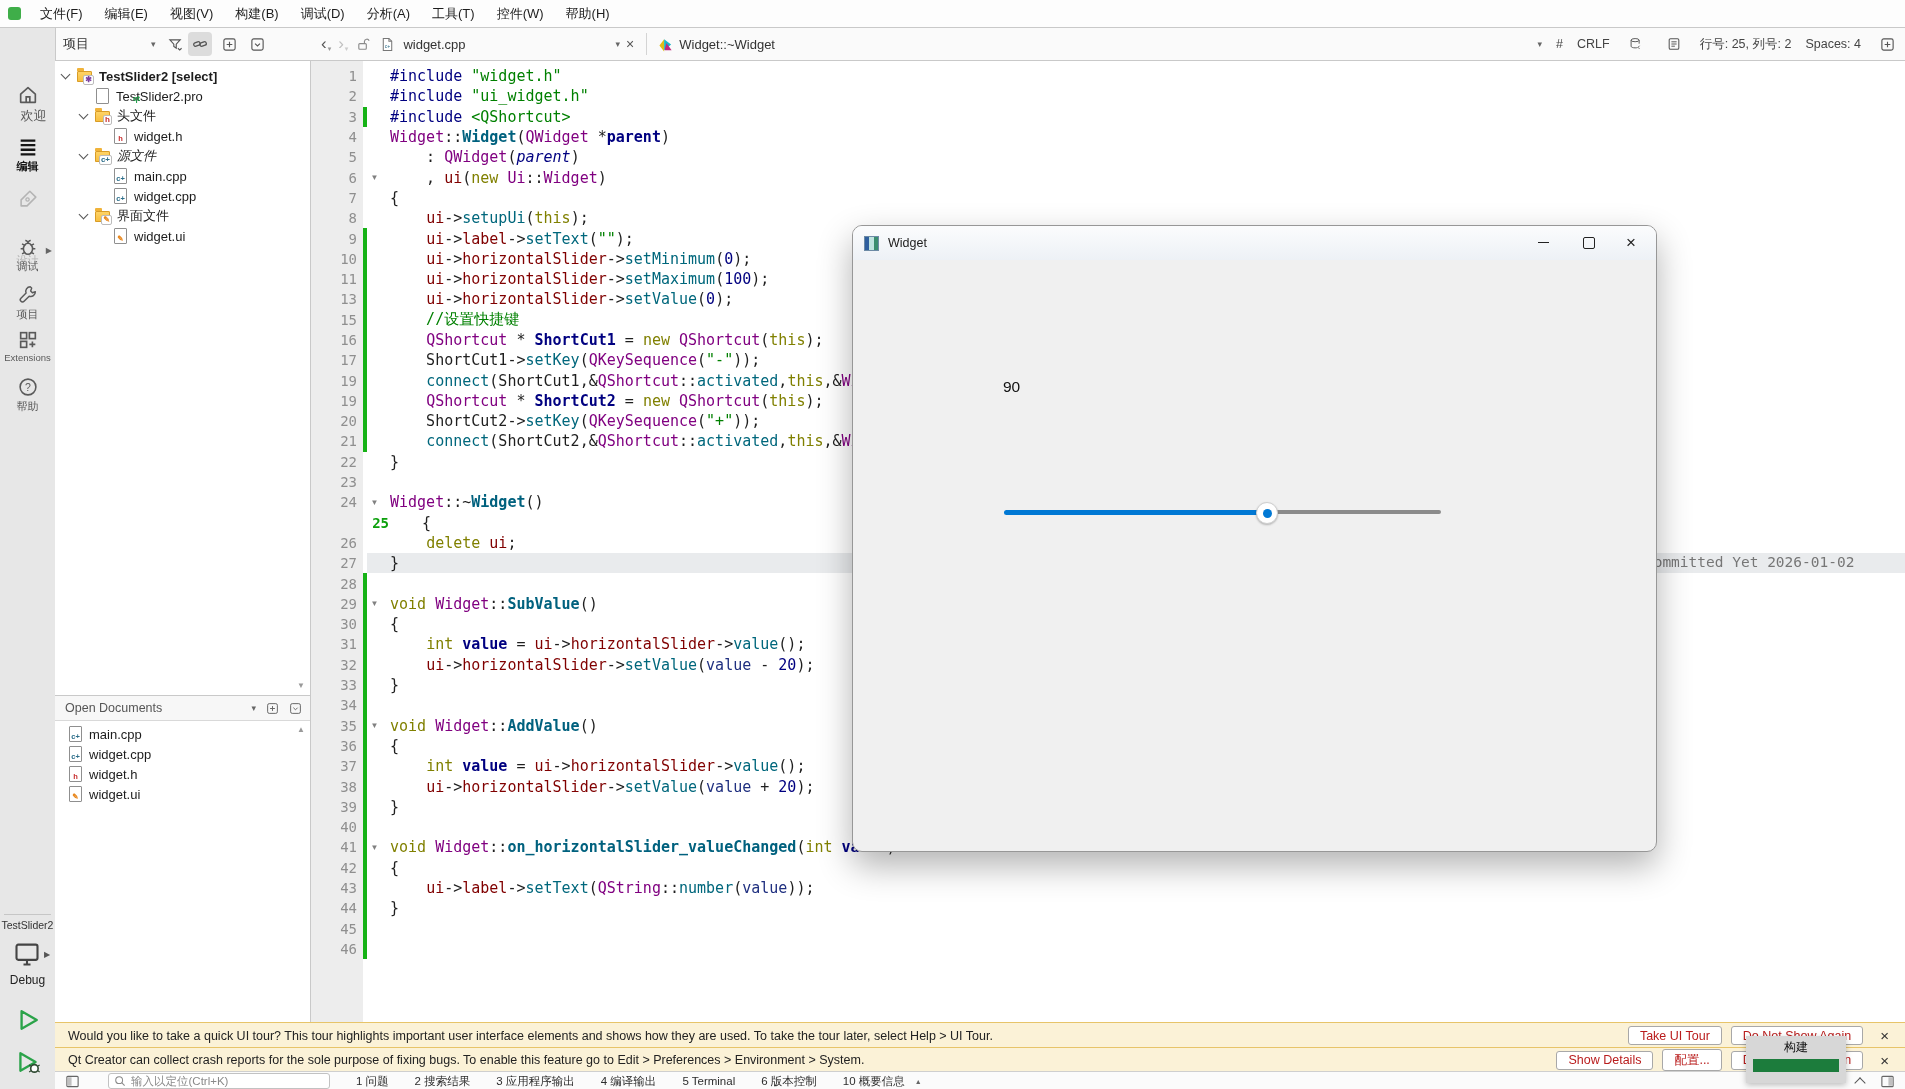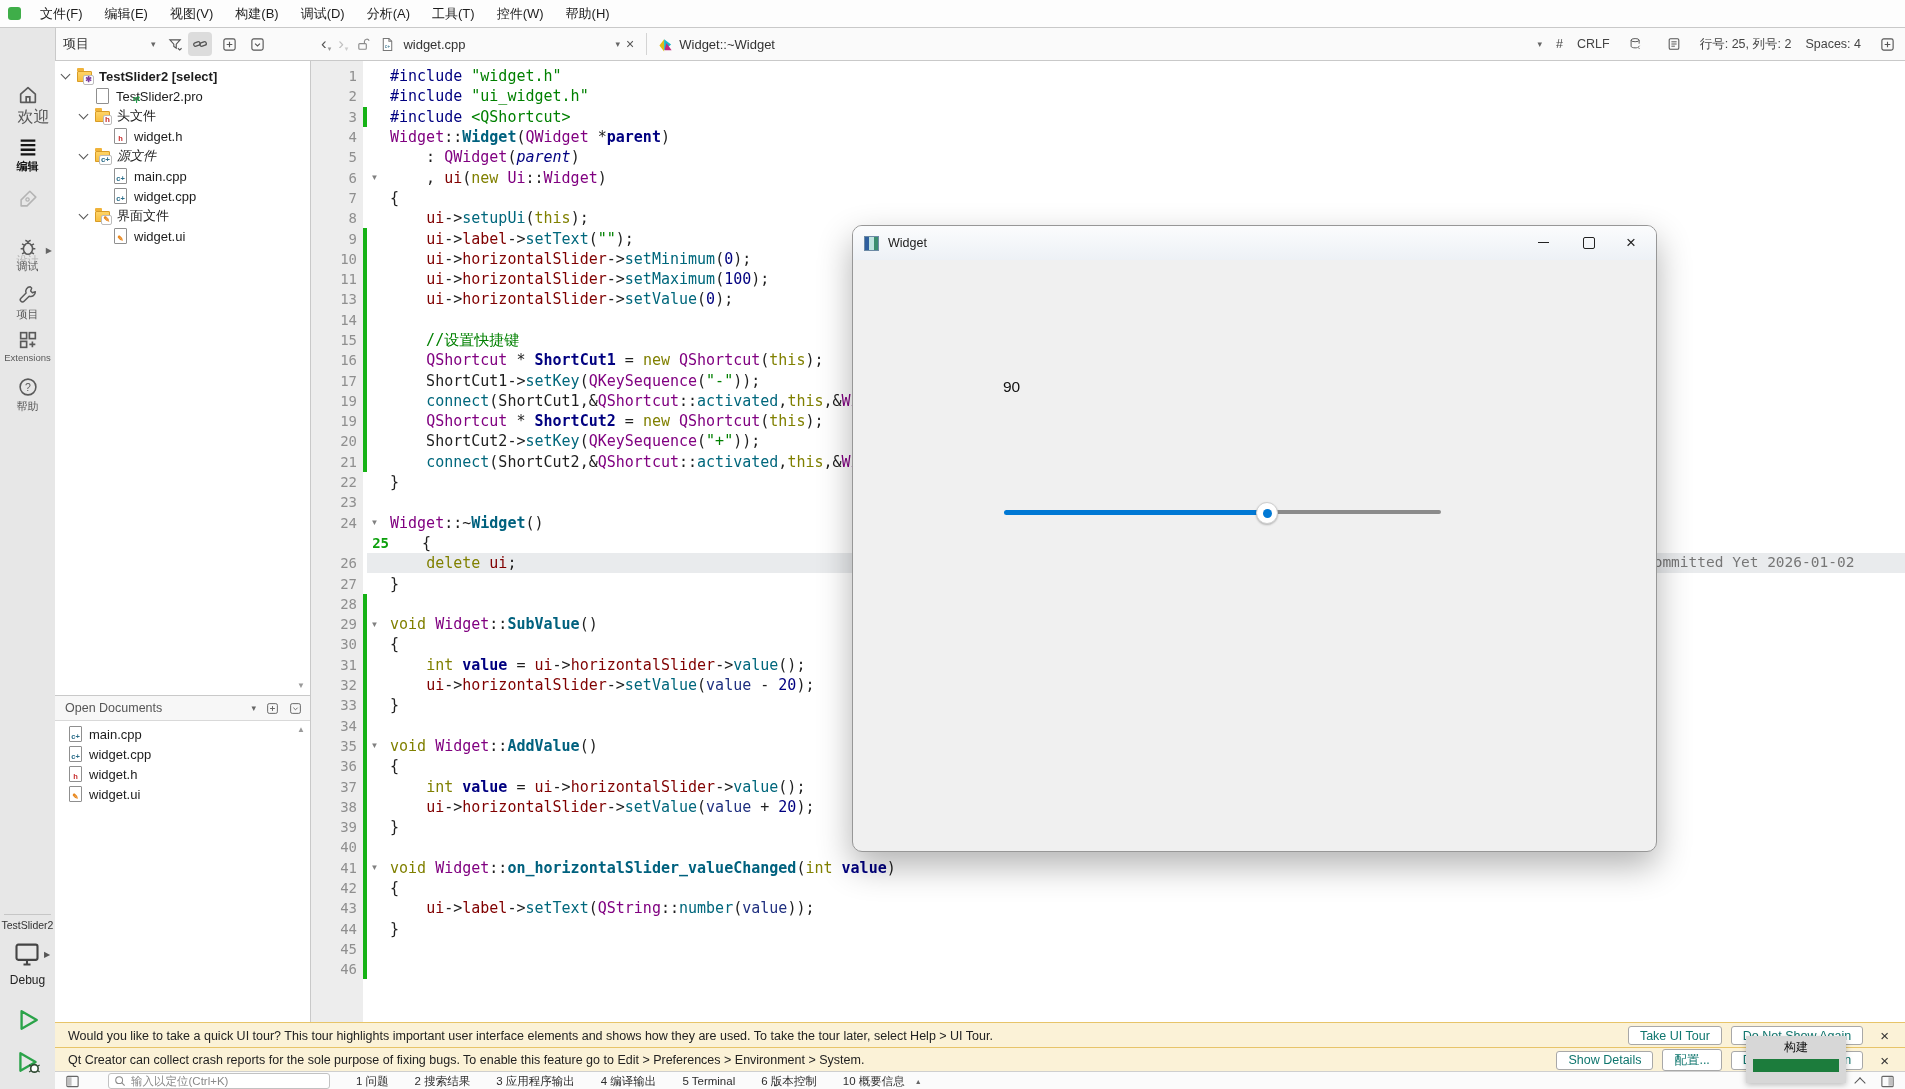--- a/index.html
+++ b/index.html
@@ -90,21 +90,21 @@
   .slider-track-fill{position:absolute;height:5px;border-radius:3px;}
   .slider-track-rest{position:absolute;height:4px;border-radius:2px;background:#8b8b8b;}
   .slider-handle{position:absolute;width:20px;height:20px;border-radius:50%;background:#fff;
                  border:1px solid #cfcfcf;box-shadow:0 1px 2px rgba(0,0,0,.25);}
   .slider-handle::after{content:"";position:absolute;left:5.5px;top:5.5px;width:9px;height:9px;border-radius:50%;background:#0078d4;}
   
   .notif{position:absolute;left:55px;width:1850px;background:#fbf2d7;border-top:1px solid #e7c469;
          display:flex;align-items:center;font-size:12.5px;color:#222;z-index:8;}
   .notif .ntext{padding-left:13px;white-space:nowrap;overflow:hidden;}
   .notif .nbtns{margin-left:auto;display:flex;align-items:center;gap:9px;padding-right:8px;}
-  .nbtn{background:#fff;border:1px solid #a8a8a8;border-radius:3px;padding:1.5px 11px;font-size:12.5px;color:#0f766e;white-space:nowrap;}
+  .nbtn{background:#fff;border:1px solid #a8a8a8;border-radius:3px;padding:1.5px 11px;font-size:12.5px;color:#b91c1c;white-space:nowrap;}
   .nclose{font-size:15px;color:#333;padding:0 8px;}
   .build-popup{position:absolute;left:1746px;top:1036px;width:100px;height:47px;background:#d7d7d7;
                box-shadow:0 2px 6px rgba(0,0,0,.25);z-index:30;text-align:center;}
   .build-popup .blabel{font-size:12px;color:#111;margin-top:3px;}
   .build-popup .bbar{position:absolute;left:7px;top:23px;width:86px;height:13px;background:#c3c3c3;}
   .build-popup .bfill{height:13px;background:#1c7c3c;}
   
   .statusbar{position:absolute;left:55px;top:1071px;width:1850px;height:18px;background:#fbfbfb;
              border-top:1px solid #cfcfcf;display:flex;align-items:center;font-size:11.5px;color:#333;z-index:9;}
   .locator{display:flex;align-items:center;gap:5px;background:#fff;border:1px solid #c2c2c2;border-radius:3px;
@@ -225,21 +225,21 @@
     </div>
   </div>
 
   <div class="modebar">
     <div id="modes">
         <div class="mode" style="top: 56px;">
           <span class="micon"><svg width="22" height="22" viewBox="0 0 24 24">
               <path d="M4 11 L12 4 L20 11 V20 H4 Z" fill="none" stroke="currentColor" stroke-width="1.8" stroke-linejoin="round"></path>
               <path d="M10 20 v-6 h4 v6" fill="none" stroke="currentColor" stroke-width="1.8"></path>
             </svg></span>
-          <span class="mlabel" style="font-size: 16px; padding-left: 12px;">欢迎</span>
+          <span class="mlabel" style="font-size: 13px; padding-left: 12px;">欢迎</span>
         </div>
         <div class="mode active" style="top: 108px;">
           <span class="micon"><svg width="22" height="22" viewBox="0 0 24 24">
               <path d="M4 5h16M4 10h16M4 15h16M4 20h16" stroke="currentColor" stroke-width="2.6" fill="none"></path>
             </svg></span>
           <span class="mlabel" style="font-size: 11px;">编辑</span>
         </div>
         <div class="mode disabled" style="top: 160px;">
           <span class="micon"><svg width="22" height="22" viewBox="0 0 24 24">
               <path d="M14 3.5l6.5 6.5-9.5 9.5H4.5V13z" fill="none" stroke="currentColor" stroke-width="1.7" stroke-linejoin="round"></path>
@@ -496,26 +496,20 @@
           <span class="ln">11</span>
           <span class="gbar on"></span>
           <span class="fold"></span>
           <span class="src"><span class="sg-p">    </span><span class="sg-m">ui</span><span class="sg-p">-&gt;</span><span class="sg-m">horizontalSlider</span><span class="sg-p">-&gt;</span><span class="sg-f">setMaximum</span><span class="sg-p">(</span><span class="sg-n">100</span><span class="sg-p">);</span></span>
         </div>
         <div class="crow">
           <span class="ln">13</span>
           <span class="gbar on"></span>
           <span class="fold"></span>
           <span class="src"><span class="sg-p">    </span><span class="sg-m">ui</span><span class="sg-p">-&gt;</span><span class="sg-m">horizontalSlider</span><span class="sg-p">-&gt;</span><span class="sg-f">setValue</span><span class="sg-p">(</span><span class="sg-n">0</span><span class="sg-p">);</span></span>
-        </div>
-        <div class="crow">
-          <span class="ln">14</span>
-          <span class="gbar on"></span>
-          <span class="fold"></span>
-          <span class="src"></span>
         </div>
         <div class="crow">
           <span class="ln">15</span>
           <span class="gbar on"></span>
           <span class="fold"></span>
           <span class="src"><span class="sg-c">    //设置快捷键</span></span>
         </div>
         <div class="crow">
           <span class="ln">16</span>
           <span class="gbar on"></span>

